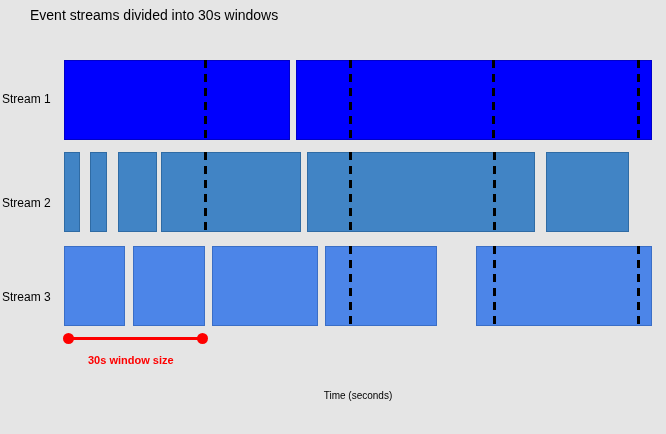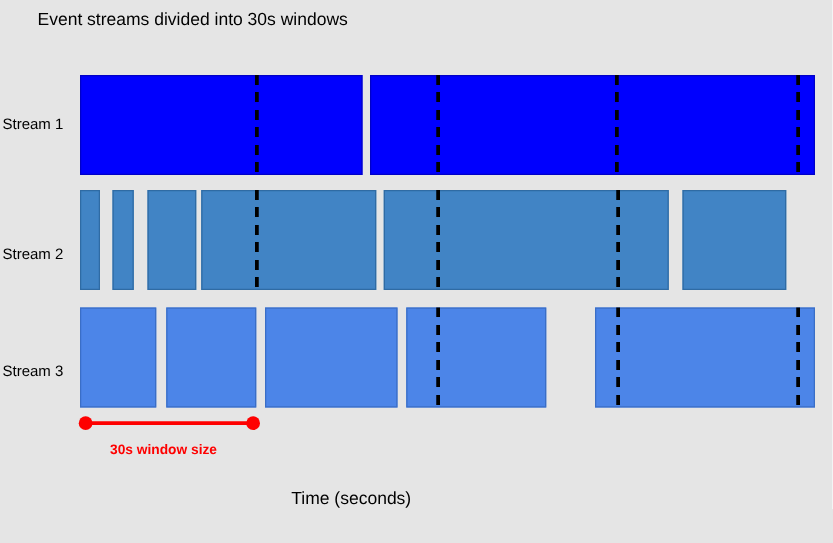--- a/index.html
+++ b/index.html
@@ -30,21 +30,21 @@
     background:repeating-linear-gradient(to bottom,#000 0 8px,transparent 8px 14px);
   }
   .measure-line{position:absolute;height:3px;}
   .measure-dot{position:absolute;width:11px;height:11px;border-radius:50%;}
   .measure-label{
     position:absolute;left:88px;top:354px;
     font-size:11px;font-weight:bold;white-space:nowrap;
   }
   .xlabel{
     position:absolute;left:233px;top:390px;width:250px;
-    text-align:left;font-size:14px;color:#000;
+    text-align:center;font-size:10px;color:#000;
   }
 </style>
 </head>
 <body>
 
 <div class="fig">
   <div class="title">Event streams divided into 30s windows</div>
 
   <div class="chart">
       <div class="row-label" style="top: 92px;">Stream 1</div>

